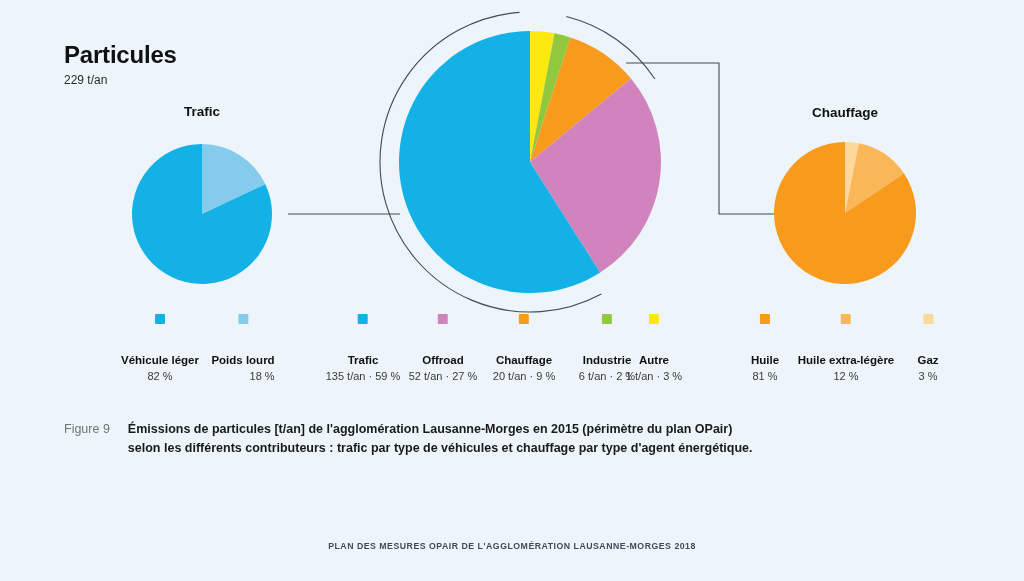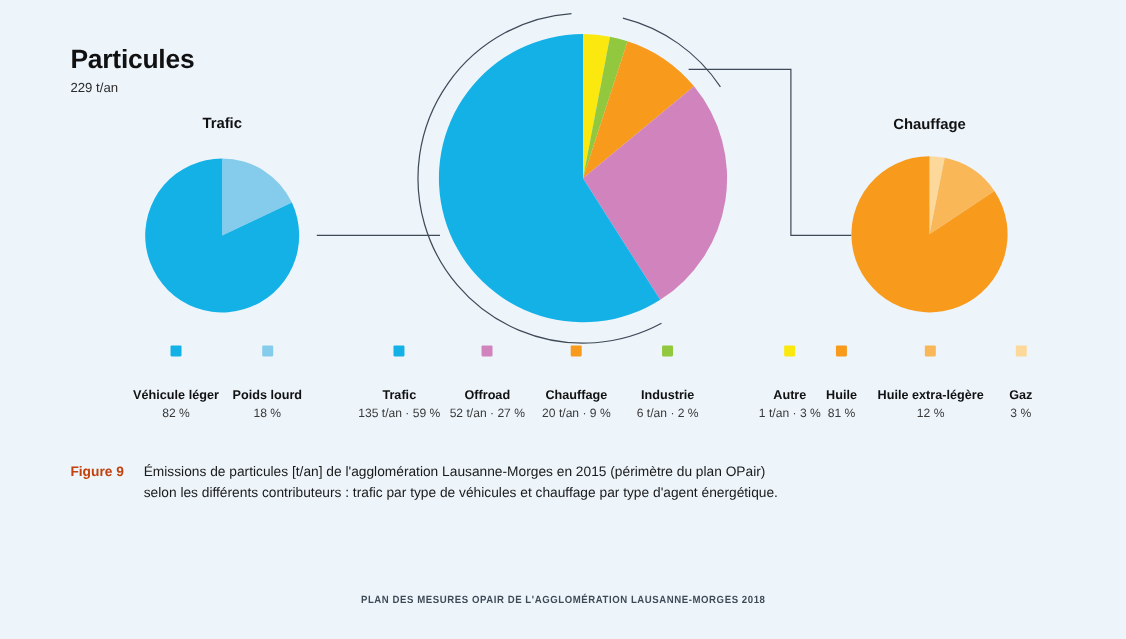--- a/index.html
+++ b/index.html
@@ -111,28 +111,28 @@
     position: absolute;
     left: 64px;
     top: 420px;
     width: 900px;
     display: flex;
     gap: 18px;
     align-items: flex-start;
   }
   .caption-label {
     font-size: 12.5px;
-    font-weight: bold;
-    color: #c2410c;
+    font-weight: normal;
+    color: #737373;
     flex: 0 0 auto;
     line-height: 1.55;
   }
   .caption-text {
     font-size: 12.5px;
-    font-weight: normal;
+    font-weight: bold;
     color: #1A1A1A;
     line-height: 1.55;
     max-width: 720px;
   }
   .caption-text span { display: block; }
 
   
   .footer {
     position: absolute;
     left: 0;
@@ -186,21 +186,21 @@
         <path d="M 566.2882843399502 16.45564105860052 A 150 150 0 0 1 654.9381861065149 78.99126761349838" fill="none" stroke="#3F4A57" stroke-width="1.1"></path>
       </g>
   </svg>
 
   <div class="legend-row" id="legend-row">
       <div class="legend-item" style="left: 160px; top: 0px;">
         <span class="legend-swatch" style="background: rgb(20, 177, 231);"></span>
         <span class="legend-label">Véhicule léger</span>
         <span class="legend-value">82 %</span>
       </div>
-      <div class="legend-item" style="left: 243px; top: 0px;">
+      <div class="legend-item" style="left: 243px; top: 0px; text-align: right;">
         <span class="legend-swatch" style="background: rgb(133, 204, 236);"></span>
         <span class="legend-label">Poids lourd</span>
         <span class="legend-value">18 %</span>
       </div>
       <div class="legend-item" style="left: 363px; top: 0px;">
         <span class="legend-swatch" style="background: rgb(20, 177, 231);"></span>
         <span class="legend-label">Trafic</span>
         <span class="legend-value">135 t/an · 59 %</span>
       </div>
       <div class="legend-item" style="left: 443px; top: 0px;">
@@ -211,21 +211,21 @@
       <div class="legend-item" style="left: 524px; top: 0px;">
         <span class="legend-swatch" style="background: rgb(248, 154, 28);"></span>
         <span class="legend-label">Chauffage</span>
         <span class="legend-value">20 t/an · 9 %</span>
       </div>
       <div class="legend-item" style="left: 607px; top: 0px;">
         <span class="legend-swatch" style="background: rgb(146, 200, 62);"></span>
         <span class="legend-label">Industrie</span>
         <span class="legend-value">6 t/an · 2 %</span>
       </div>
-      <div class="legend-item" style="left: 718px; top: 0px; text-align: center;">
+      <div class="legend-item" style="left: 654px; top: 0px; text-align: center;">
         <span class="legend-swatch" style="background: rgb(250, 232, 15);"></span>
         <span class="legend-label">Autre</span>
         <span class="legend-value">1 t/an · 3 %</span>
       </div>
       <div class="legend-item" style="left: 765px; top: 0px;">
         <span class="legend-swatch" style="background: rgb(248, 154, 28);"></span>
         <span class="legend-label">Huile</span>
         <span class="legend-value">81 %</span>
       </div>
       <div class="legend-item" style="left: 846px; top: 0px;">

